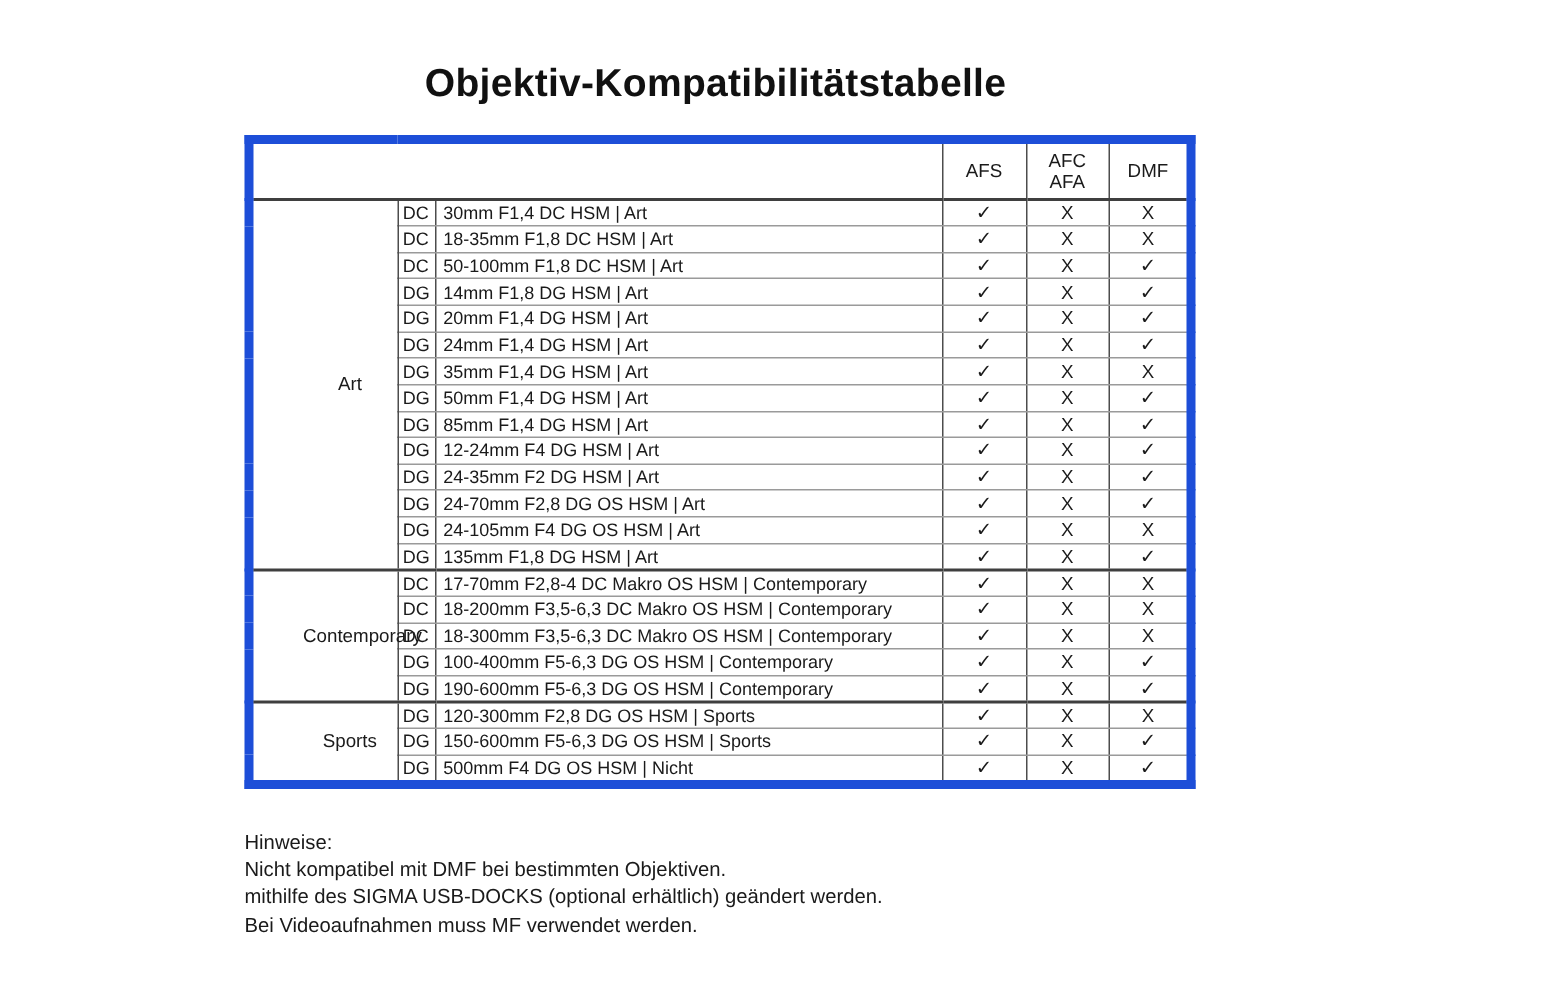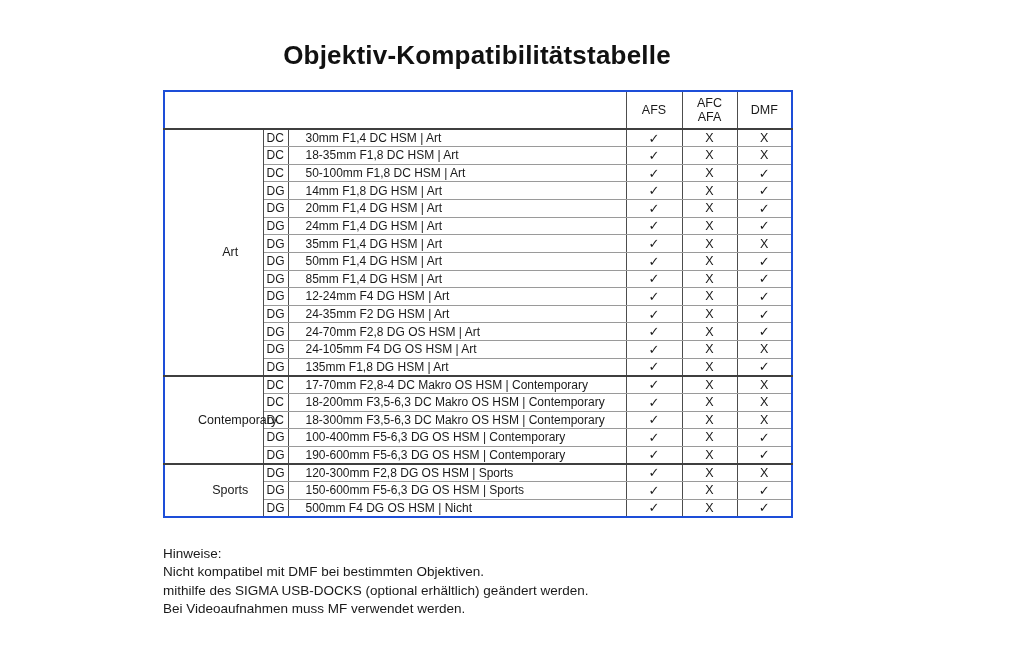--- a/index.html
+++ b/index.html
@@ -23,21 +23,21 @@
     letter-spacing: 0.2px;
   }
 
   table.compat {
     margin-top: 20px;
     width: 628px;
     border-collapse: collapse;
     table-layout: fixed;
     font-size: 12px;
     color: #1a1a1a;
-    border: 2px solid #1d4ed8;
+    border: 6px solid #1d4ed8;
   }
   col.c-cat  { width: 99px; }
   col.c-type { width: 25px; }
   col.c-name { width: 338px; }
   col.c-afs  { width: 56px; }
   col.c-afc  { width: 55px; }
   col.c-dmf  { width: 55px; }
 
   th, td { border: 1px solid #4d4d4d; padding: 0; font-weight: normal; }
 
@@ -53,21 +53,21 @@
   tbody tr { height: 17.64px; }
   tbody td {
     border-top: 1px solid #9a9a9a;
     border-bottom: 1px solid #9a9a9a;
     vertical-align: middle;
   }
   tr.group-start td { border-top: 2px solid #3f3f3f; }
 
   td.cat  { text-align: center; font-size: 12.5px; padding-left: 33px; }
   td.type { padding-left: 3px; }
-  td.name { padding-left: 17px; white-space: nowrap; overflow: hidden; }
+  td.name { padding-left: 5px; white-space: nowrap; overflow: hidden; }
   td.mark { text-align: center; }
   td.mark .check { font-weight: bold; font-size: 13px; }
   td.mark .cross { font-size: 12.5px; }
 
   .notes {
     margin-top: 27px;
     font-size: 13.5px;
     line-height: 18.4px;
     white-space: nowrap;
     color: #1a1a1a;

